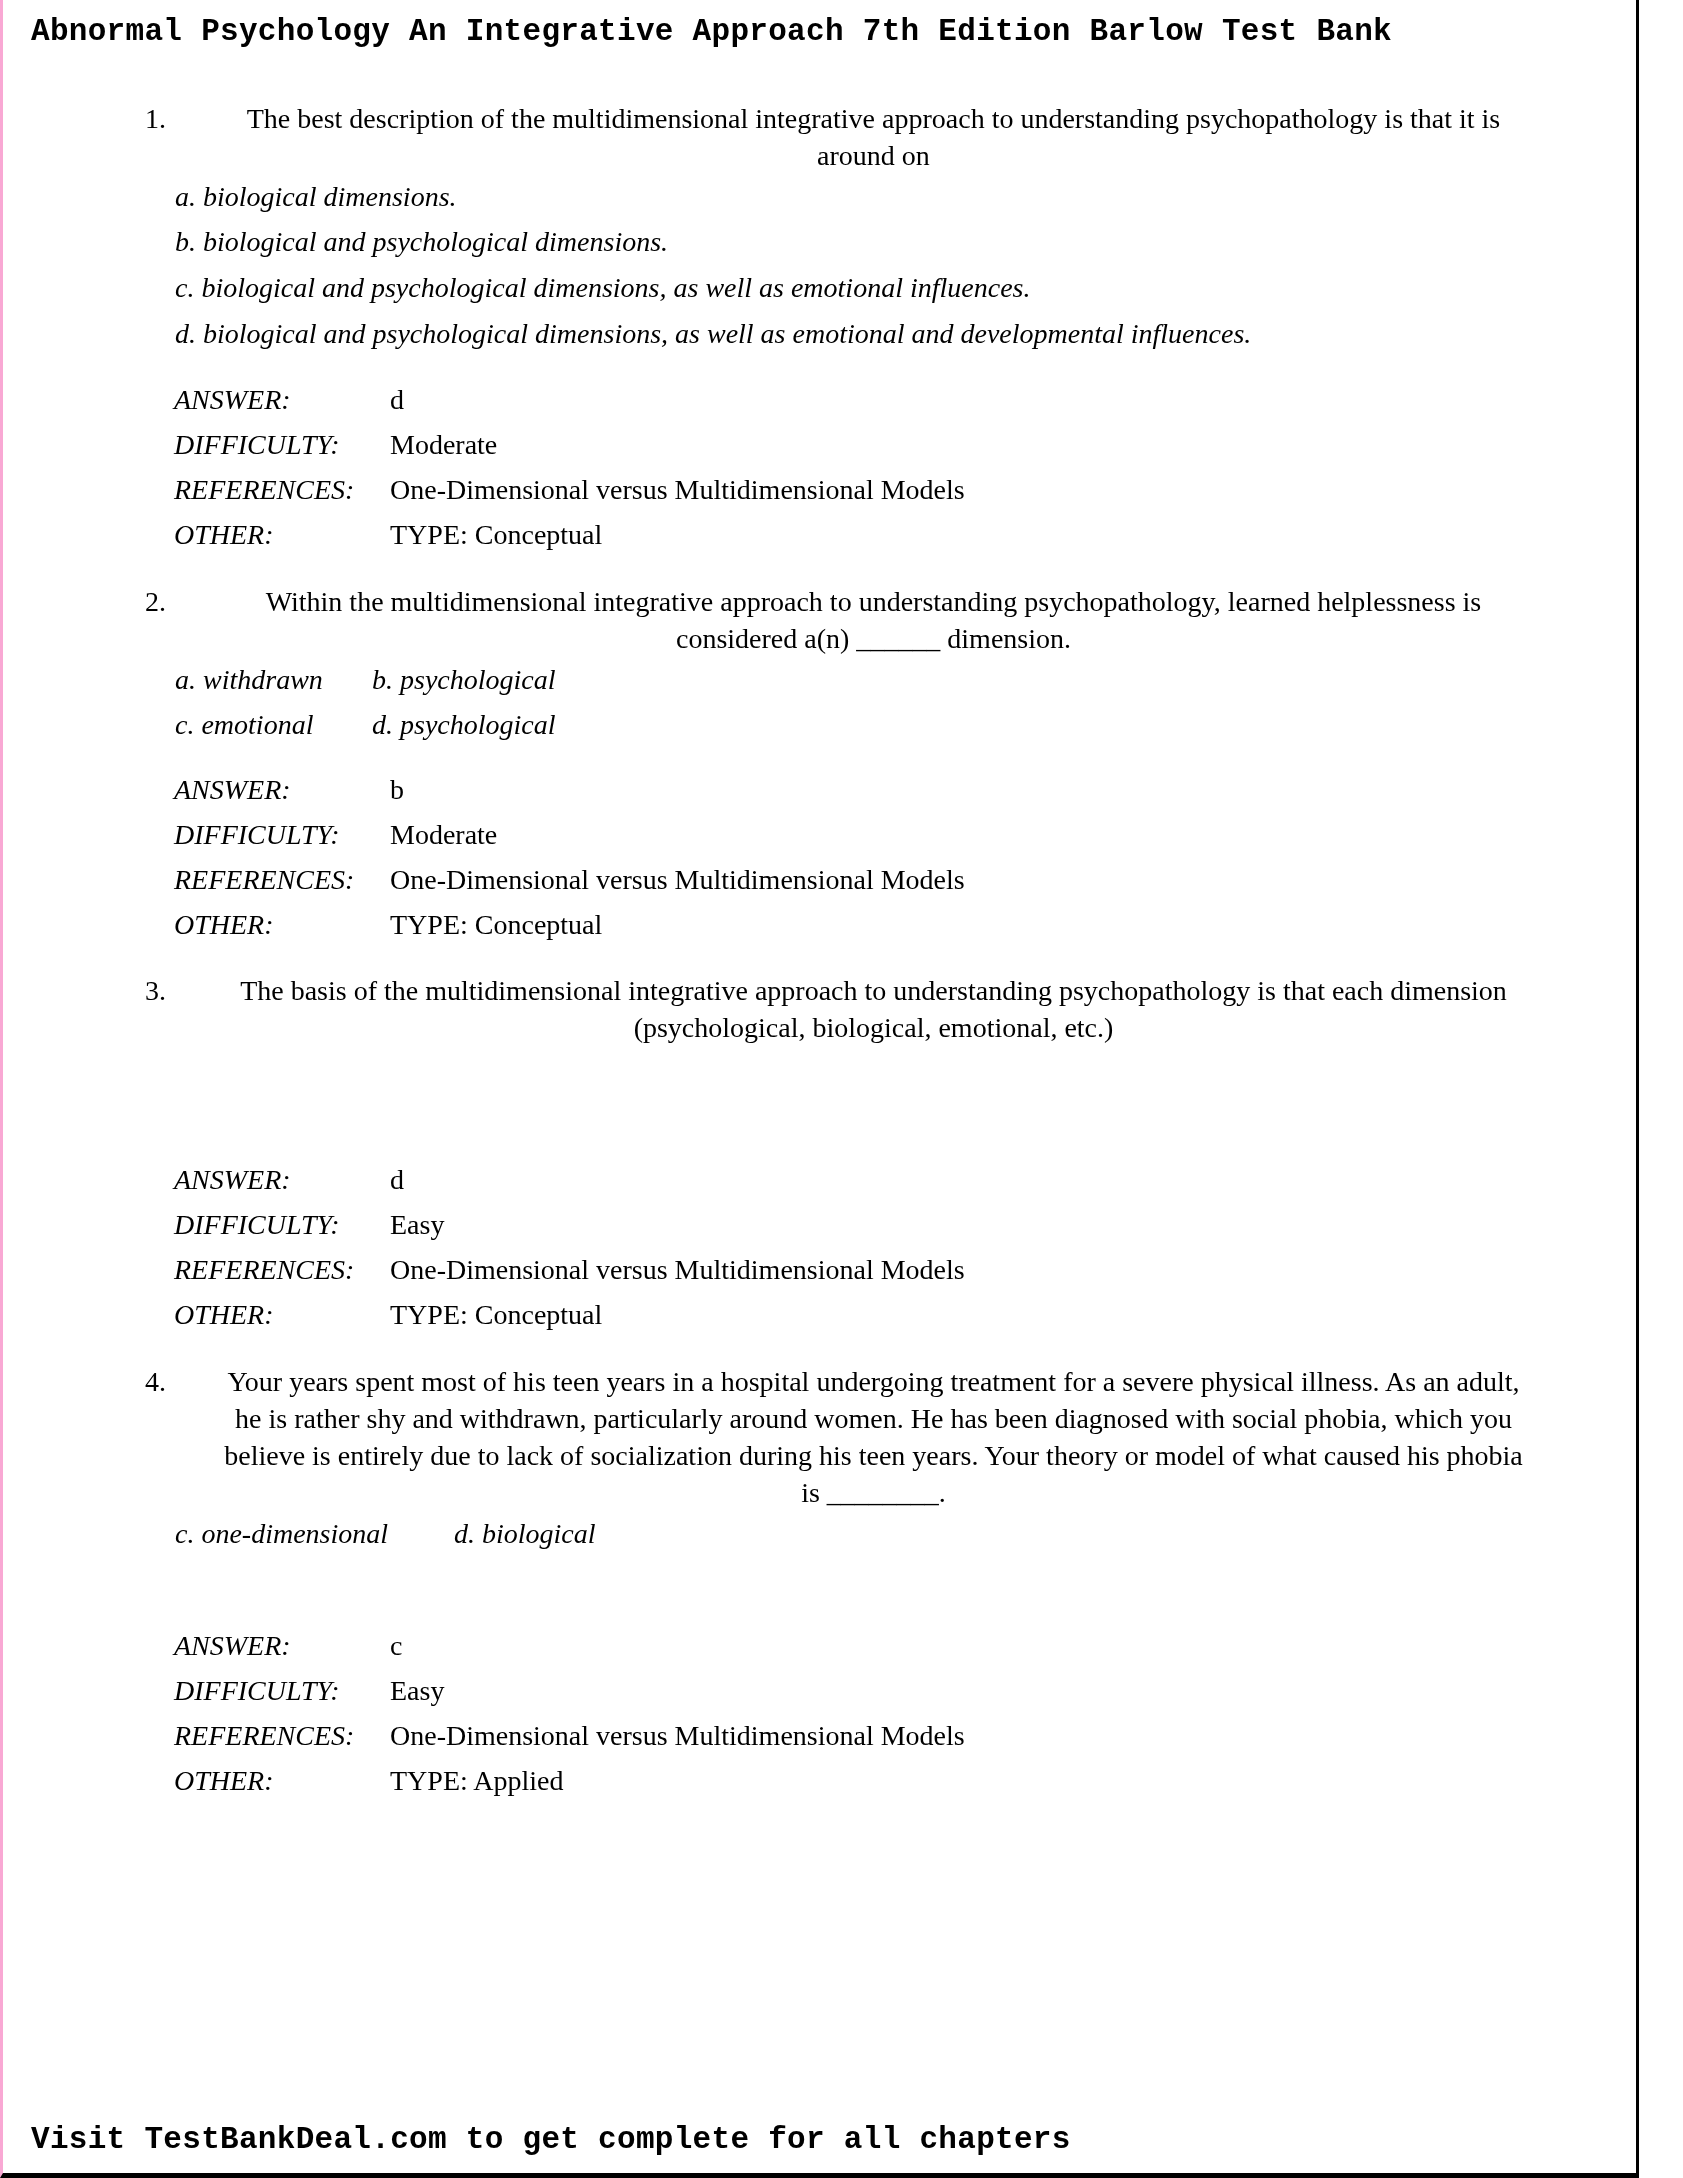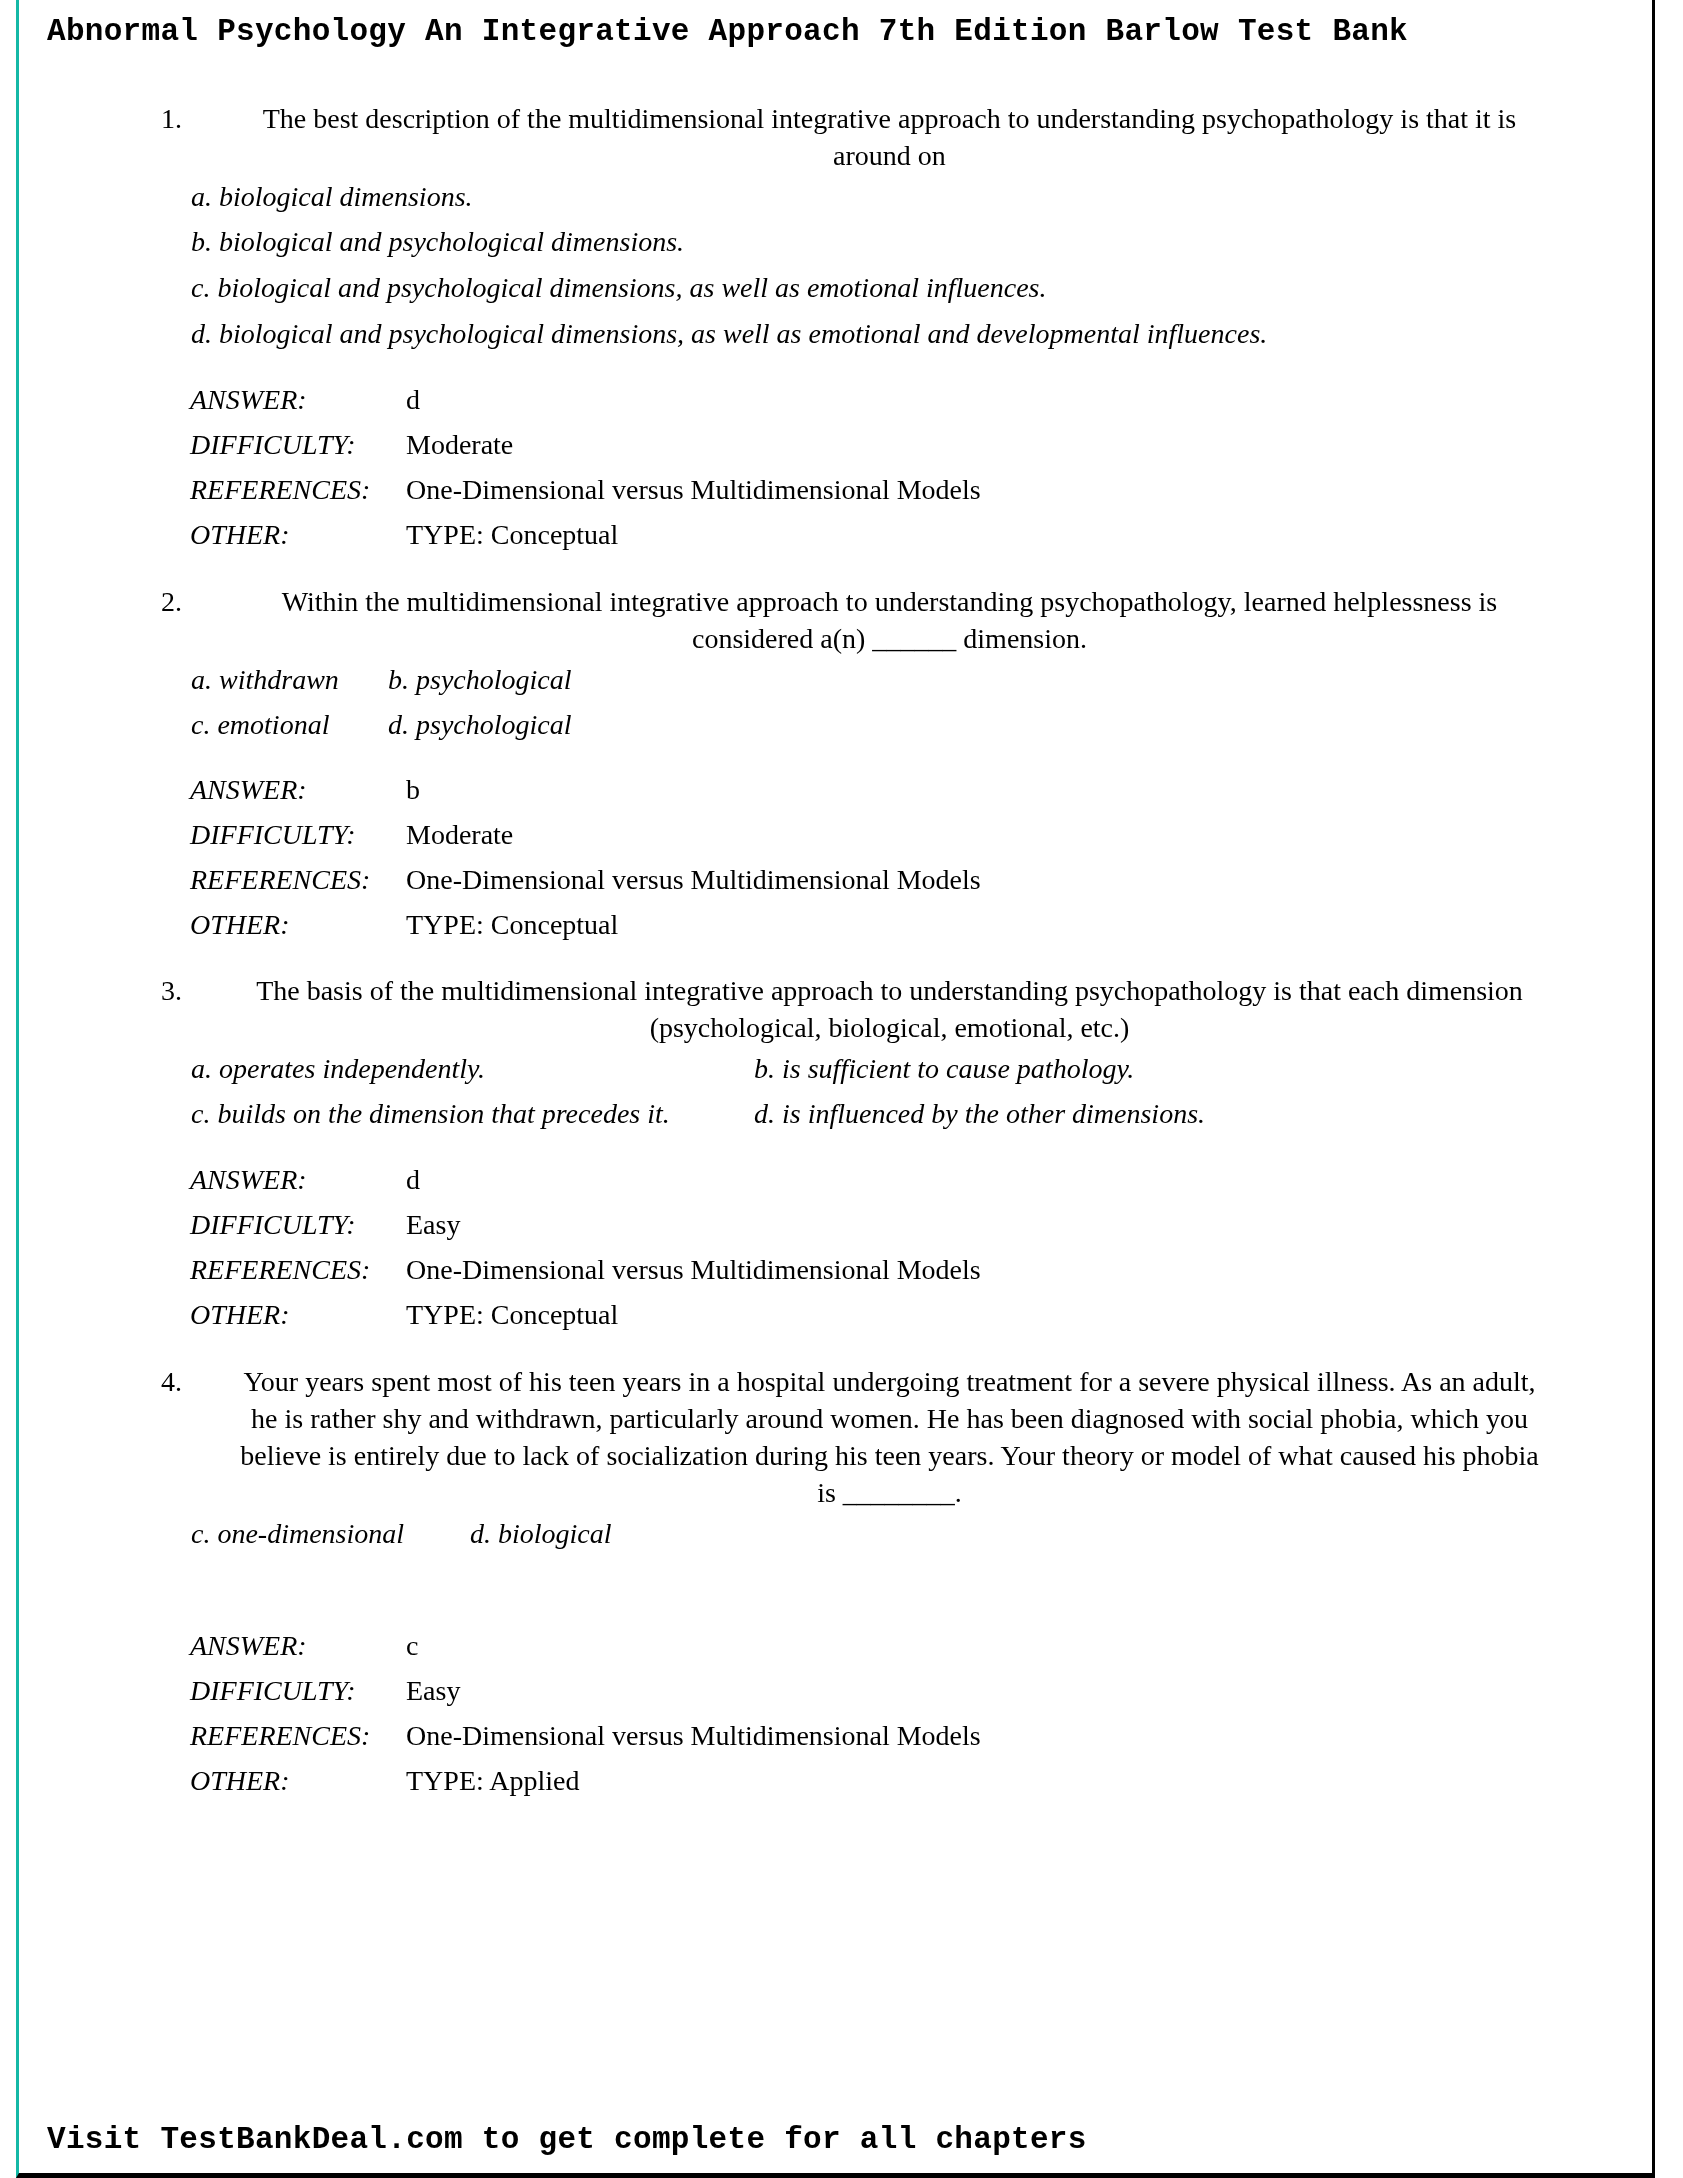--- a/index.html
+++ b/index.html
@@ -1,19 +1,19 @@
 <!DOCTYPE html>
 <html><head>
 <meta charset="utf-8">
 <style>
   html, body { margin: 0; padding: 0; background: #ffffff; }
   body { width: 1683px; height: 2178px; position: relative; overflow: hidden; color: #000; }
   .page {
-    position: absolute; left: 16px; top: 0; width: 1633px; height: 2173px;
-    border-left: 3px solid #14b8a6; border-right: 3px solid #000; border-bottom: 5px solid #000;
+    position: absolute; left: 0; top: 0; width: 1633px; height: 2173px;
+    border-left: 3px solid #f9a8d4; border-right: 3px solid #000; border-bottom: 5px solid #000;
     box-sizing: content-box;
   }
   .mono { font-family: "Liberation Mono", "DejaVu Sans Mono", monospace; font-weight: bold; font-size: 31px; letter-spacing: 0.3px; }
   .title { position: absolute; left: 28px; top: 14px; white-space: nowrap; }
   .footer { position: absolute; left: 28px; top: 2122px; white-space: nowrap; }
   .serif { font-family: "Liberation Serif", "DejaVu Serif", serif; font-size: 28px; line-height: 37px; }
   .q { position: absolute; left: 142px; width: 1445px; }
   .qnum { position: absolute; left: 0; top: 0; }
   .qtext { margin-left: 12px; white-space: normal; text-align: center; }
   .qline { display: block; white-space: nowrap; height: 37px; }
@@ -107,30 +107,20 @@
         <span class="mval">TYPE: Conceptual</span>
       </div>
   </div>
 
   <div class="q serif" style="top:972px;">
     <span class="qnum">3.</span>
     <div class="qtext">
       <span class="qline">The basis of the multidimensional integrative approach to understanding psychopathology is that each dimension</span>
       <span class="qline">(psychological, biological, emotional, etc.)</span>
     </div>
-    <div class="opts">
-      <div class="optrow">
-        <span class="opt" style="left:0">a. operates independently.</span>
-        <span class="opt" style="left:563px">b. is sufficient to cause pathology.</span>
-      </div>
-      <div class="optrow">
-        <span class="opt" style="left:0">c. builds on the dimension that precedes it.</span>
-        <span class="opt" style="left:563px">d. is influenced by the other dimensions.</span>
-      </div>
-    </div>
   </div>
   <div class="meta serif" style="top:1161px;">
     <div class="mrow">
         <span class="mlabel">ANSWER:</span>
         <span class="mval">d</span>
       </div>
     <div class="mrow">
         <span class="mlabel">DIFFICULTY:</span>
         <span class="mval">Easy</span>
       </div>

